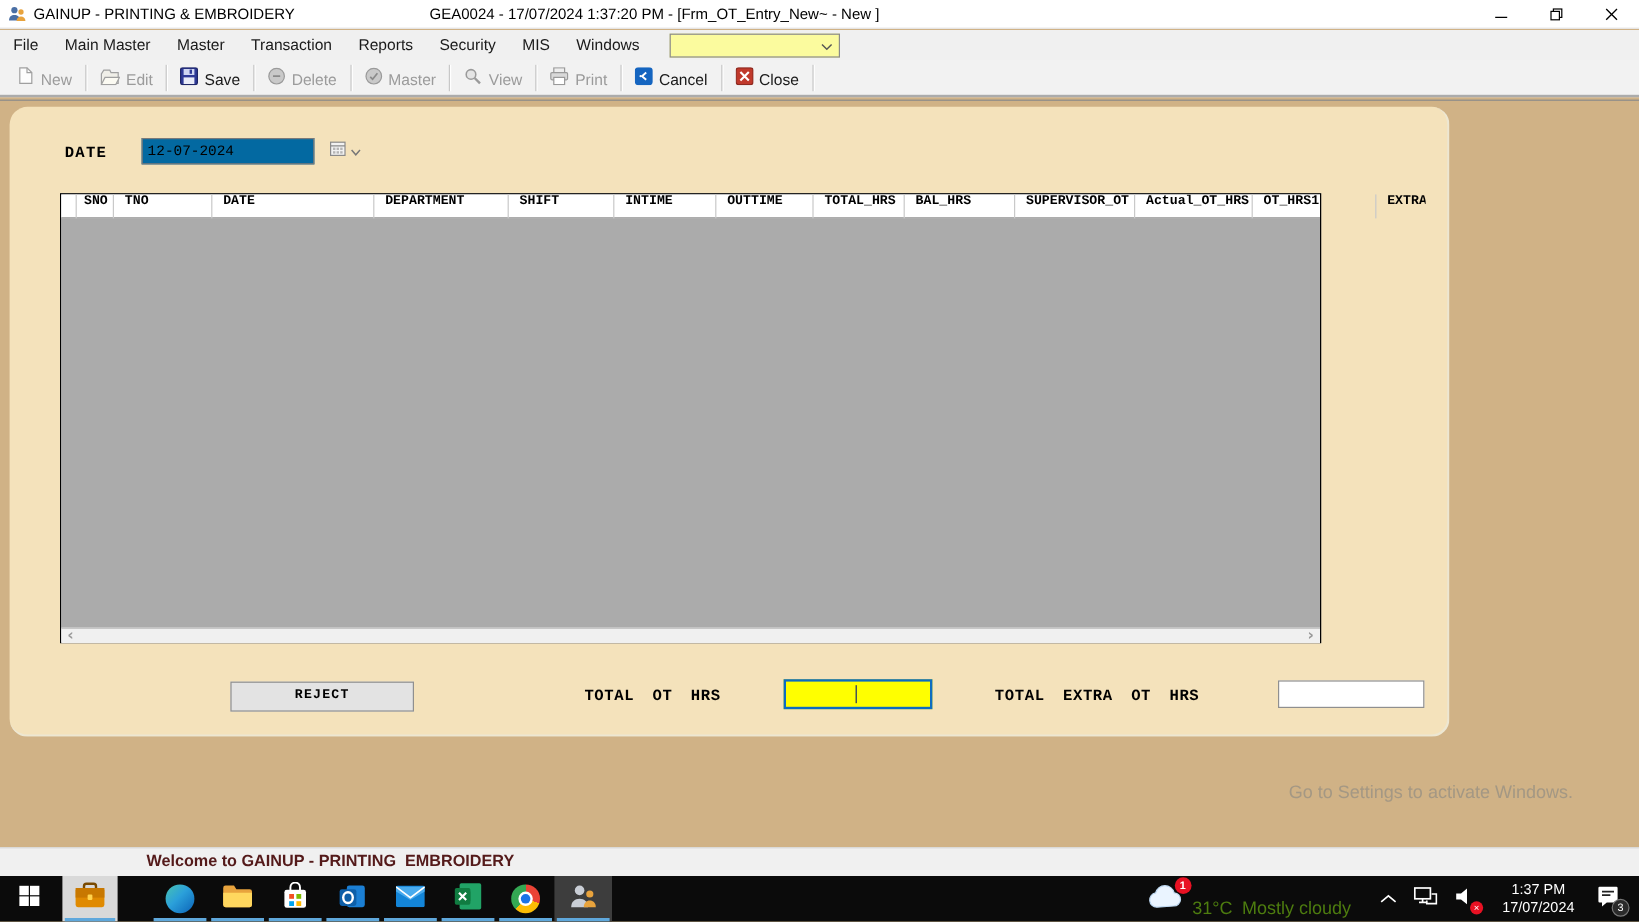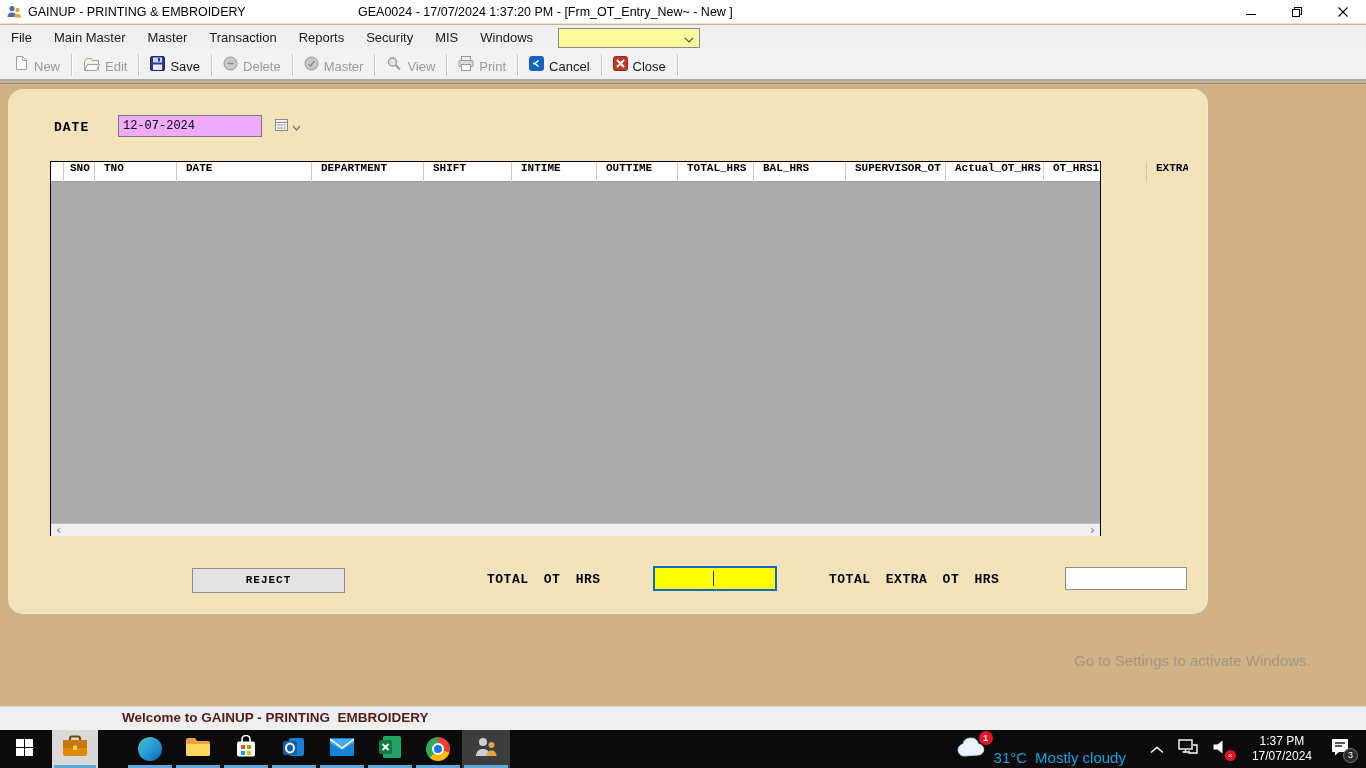--- a/index.html
+++ b/index.html
@@ -24,21 +24,21 @@
   .toolbar { position:absolute; left:0; top:50px; width:1366px; height:31px; background:#F2F2F2; display:flex; align-items:center; border-bottom:2px solid #ABABAB; padding-left:6px; }
   .tb-btn { display:flex; align-items:flex-end; gap:5px; padding:3px 8px; font-size:13px; color:#1a1a1a; }
   .tb-btn.disabled { color:#9b9b9b; }
   .tb-sep { width:1px; height:22px; background:#C8C8C8; margin:0 3px; box-shadow:1px 0 0 #fff; }
 
   
   .mdi { position:absolute; left:0; top:83px; width:1366px; height:623px; background:#D0B286; border-top:1px solid #8a8a8a; }
   .form { position:absolute; left:8px; top:5px; width:1200px; height:525px; background:#F4E2BB; border-right:2px solid #EDE7D2; border-bottom:2px solid #EDE7D2;border-radius:15px; }
 
   .date-label { position:absolute; left:46px; top:31px; font:bold 13px "Liberation Mono", monospace; color:#000; letter-spacing:1px; }
-  .date-field { position:absolute; left:110px; top:26px; width:144px; height:22px; background:#f0abfc; border:1px solid #7a7a7a; display:flex; align-items:center; }
+  .date-field { position:absolute; left:110px; top:26px; width:144px; height:22px; background:#0369a1; border:1px solid #7a7a7a; display:flex; align-items:center; }
   .date-field input { flex:1; border:none; outline:none; background:transparent; font:12px "Liberation Mono", monospace; padding-left:4px; color:#000; }
   .date-field .cal-wrap { display:flex; align-items:center; gap:3px; padding-right:4px; }
 
   .grid { position:absolute; left:42px; top:72px; width:1051px; height:375px; border:1px solid #000; background:#ABABAB; }
   .grid-header { display:flex; height:20px; background:#FFFFFF; border-bottom:1px solid #9a9a9a; }
   .gh-cell { height:20px; line-height:19px; font:bold 11px "Liberation Mono", monospace; color:#000; padding-left:9px; border-right:1px solid #C9C9C9; overflow:hidden; white-space:nowrap; flex:none; }
   .grid-body { height:341px; background:#ABABAB; }
   .grid-hscroll { height:13px; background:#F0F0F0; border-top:1px solid #BDBDBD; position:relative; }
   .hs-arrow { position:absolute; top:-2px; font:bold 13px "DejaVu Sans", sans-serif; color:#9a9a9a; }
   .hs-left { left:5px; }
@@ -68,21 +68,21 @@
   .tile { width:46px; display:flex; align-items:center; justify-content:center; position:relative; }
   .tile .underline { position:absolute; left:2px; right:2px; bottom:0; height:3px; background:#5FA8DC; }
   .tile-brief { background:#D9D9D9; margin-left:4px; }
   .apps { display:flex; margin-left:28px; }
   .apps .tile { width:48px; }
   .tile-active { background:#3D3D3D; width:42px; }
 
   .tray { margin-left:auto; display:flex; align-items:center; }
   .tray-weather { display:flex; align-items:center; gap:8px; padding-right:14px; }
   .badge-red { position:absolute; top:-5px; right:-7px; width:14px; height:14px; background:#E81123; border-radius:50%; color:#fff; font-size:9px; font-weight:bold; text-align:center; line-height:14px; }
-  .w-temp, .w-desc { color:#0ea5e9; font-size:15px;margin-top:17px; }
+  .w-temp, .w-desc { color:#4d7c0f; font-size:15px;margin-top:17px; }
   .tray-icons { display:flex; align-items:center; gap:14px; padding:0 10px; }
   .tray-clock { color:#fff; font-size:12px; text-align:center; line-height:15px; padding:0 10px; }
   .tray-notif { position:relative; padding:0 16px 0 8px; display:flex; align-items:center; }
   .badge-dark { position:absolute; bottom:-2px; right:8px; width:15px; height:15px; background:#2b2b2b; border:1px solid #777; border-radius:50%; color:#fff; font-size:9px; text-align:center; line-height:13px; }
   .rel { position:relative; }
 </style>
 </head>
 <body>
 
 <div class="screen">

